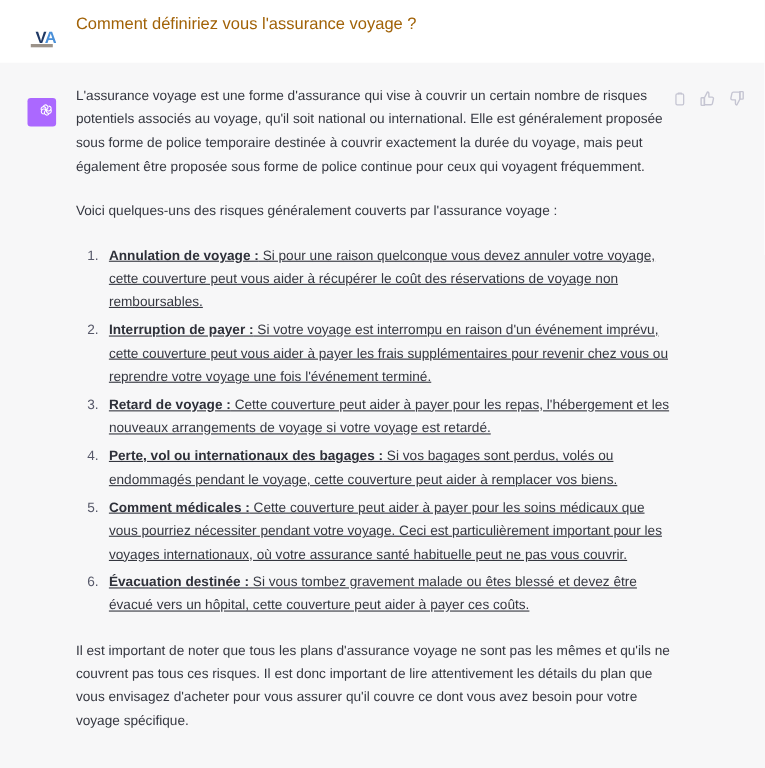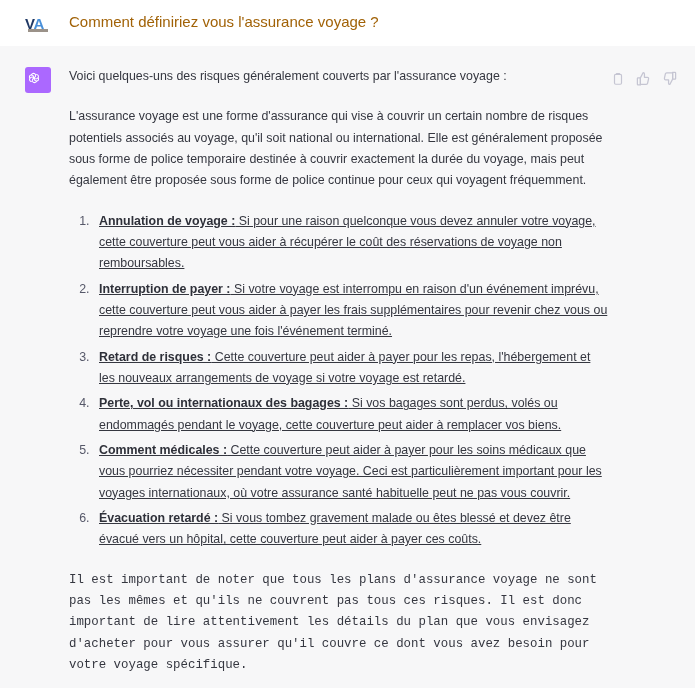--- a/index.html
+++ b/index.html
@@ -31,25 +31,25 @@
     align-items: flex-start;
     padding-left: 25px;
     padding-right: 18px;
     position: relative;
   }
 
   .avatar {
     width: 26px;
     height: 26px;
     flex: 0 0 26px;
-    margin-top: 1px;
+    margin-top: 12px;
     border-radius: 2px;
     display: flex;
     align-items: center;
-    justify-content: flex-start;
+    justify-content: flex-end;
     overflow: hidden;
   }
 
   .avatar-user {
     background: #ffffff;
     position: relative;
   }
   .avatar-user .va {
     font-size: 15px;
     font-weight: bold;
@@ -85,21 +85,21 @@
   .msg-user {
     color: #a16207;
     font-size: 15px;
     line-height: 1.5;
     padding-top: 2px;
   }
 
   .msg p {
     margin: 0 0 19px 0;
   }
-  .msg p:last-child { margin-bottom: 5px; font-family: Liberation Mono, monospace; }
+  .msg p:last-child { margin-bottom: 5px; }
 
   ol.risk-list {
     margin: 0 0 19px 0;
     padding-left: 24px;
     list-style-position: outside;
   }
   ol.risk-list > li {
     margin: 0 0 4px 0;
     padding-left: 6px;
     text-decoration: underline;
@@ -158,30 +158,30 @@
             <path d="M12 12 C14.2 14 16.6 13.3 17.6 11.4 C18.5 9.6 17.5 7.6 15.4 7.3"></path>
             <path d="M12 12 C12 15 14 16.5 16 16 C18 15.5 18.8 13.4 17.6 11.6"></path>
             <path d="M12 12 C9.4 13.5 9.2 16 10.8 17.4 C12.3 18.7 14.5 18.3 15.4 16.4"></path>
             <path d="M12 12 C9.8 10 7.4 10.7 6.4 12.6 C5.5 14.4 6.5 16.4 8.6 16.7"></path>
           </svg>
         </span>
       </div>
 
       <div class="msg">
         <div class="text-body">
+          <p>L'assurance voyage est une forme d'assurance qui vise à couvrir un certain nombre de risques potentiels associés au voyage, qu'il soit national ou international. Elle est généralement proposée sous forme de police temporaire destinée à couvrir exactement la durée du voyage, mais peut également être proposée sous forme de police continue pour ceux qui voyagent fréquemment.</p>
           <p>Voici quelques-uns des risques généralement couverts par l'assurance voyage :</p>
-          <p>L'assurance voyage est une forme d'assurance qui vise à couvrir un certain nombre de risques potentiels associés au voyage, qu'il soit national ou international. Elle est généralement proposée sous forme de police temporaire destinée à couvrir exactement la durée du voyage, mais peut également être proposée sous forme de police continue pour ceux qui voyagent fréquemment.</p>
 
           <ol class="risk-list">
             <li><b>Annulation de voyage :</b><span> Si pour une raison quelconque vous devez annuler votre voyage, cette couverture peut vous aider à récupérer le coût des réservations de voyage non remboursables.</span></li>
             <li><b>Interruption de payer :</b><span> Si votre voyage est interrompu en raison d'un événement imprévu, cette couverture peut vous aider à payer les frais supplémentaires pour revenir chez vous ou reprendre votre voyage une fois l'événement terminé.</span></li>
-            <li><b>Retard de risques :</b><span> Cette couverture peut aider à payer pour les repas, l'hébergement et les nouveaux arrangements de voyage si votre voyage est retardé.</span></li>
+            <li><b>Retard de voyage :</b><span> Cette couverture peut aider à payer pour les repas, l'hébergement et les nouveaux arrangements de voyage si votre voyage est retardé.</span></li>
             <li><b>Perte, vol ou internationaux des bagages :</b><span> Si vos bagages sont perdus, volés ou endommagés pendant le voyage, cette couverture peut aider à remplacer vos biens.</span></li>
             <li><b>Comment médicales :</b><span> Cette couverture peut aider à payer pour les soins médicaux que vous pourriez nécessiter pendant votre voyage. Ceci est particulièrement important pour les voyages internationaux, où votre assurance santé habituelle peut ne pas vous couvrir.</span></li>
-            <li><b>Évacuation retardé :</b><span> Si vous tombez gravement malade ou êtes blessé et devez être évacué vers un hôpital, cette couverture peut aider à payer ces coûts.</span></li>
+            <li><b>Évacuation destinée :</b><span> Si vous tombez gravement malade ou êtes blessé et devez être évacué vers un hôpital, cette couverture peut aider à payer ces coûts.</span></li>
           </ol>
 
           <p>Il est important de noter que tous les plans d'assurance voyage ne sont pas les mêmes et qu'ils ne couvrent pas tous ces risques. Il est donc important de lire attentivement les détails du plan que vous envisagez d'acheter pour vous assurer qu'il couvre ce dont vous avez besoin pour votre voyage spécifique.</p>
         </div>
       </div>
 
       <div class="actions">
         <div class="act-btn">
           <svg width="14" height="14" viewBox="0 0 24 24" fill="none" stroke="currentColor" stroke-width="2" stroke-linecap="round" stroke-linejoin="round" aria-hidden="true">
             <rect x="6" y="4" width="12" height="17" rx="2"></rect>

